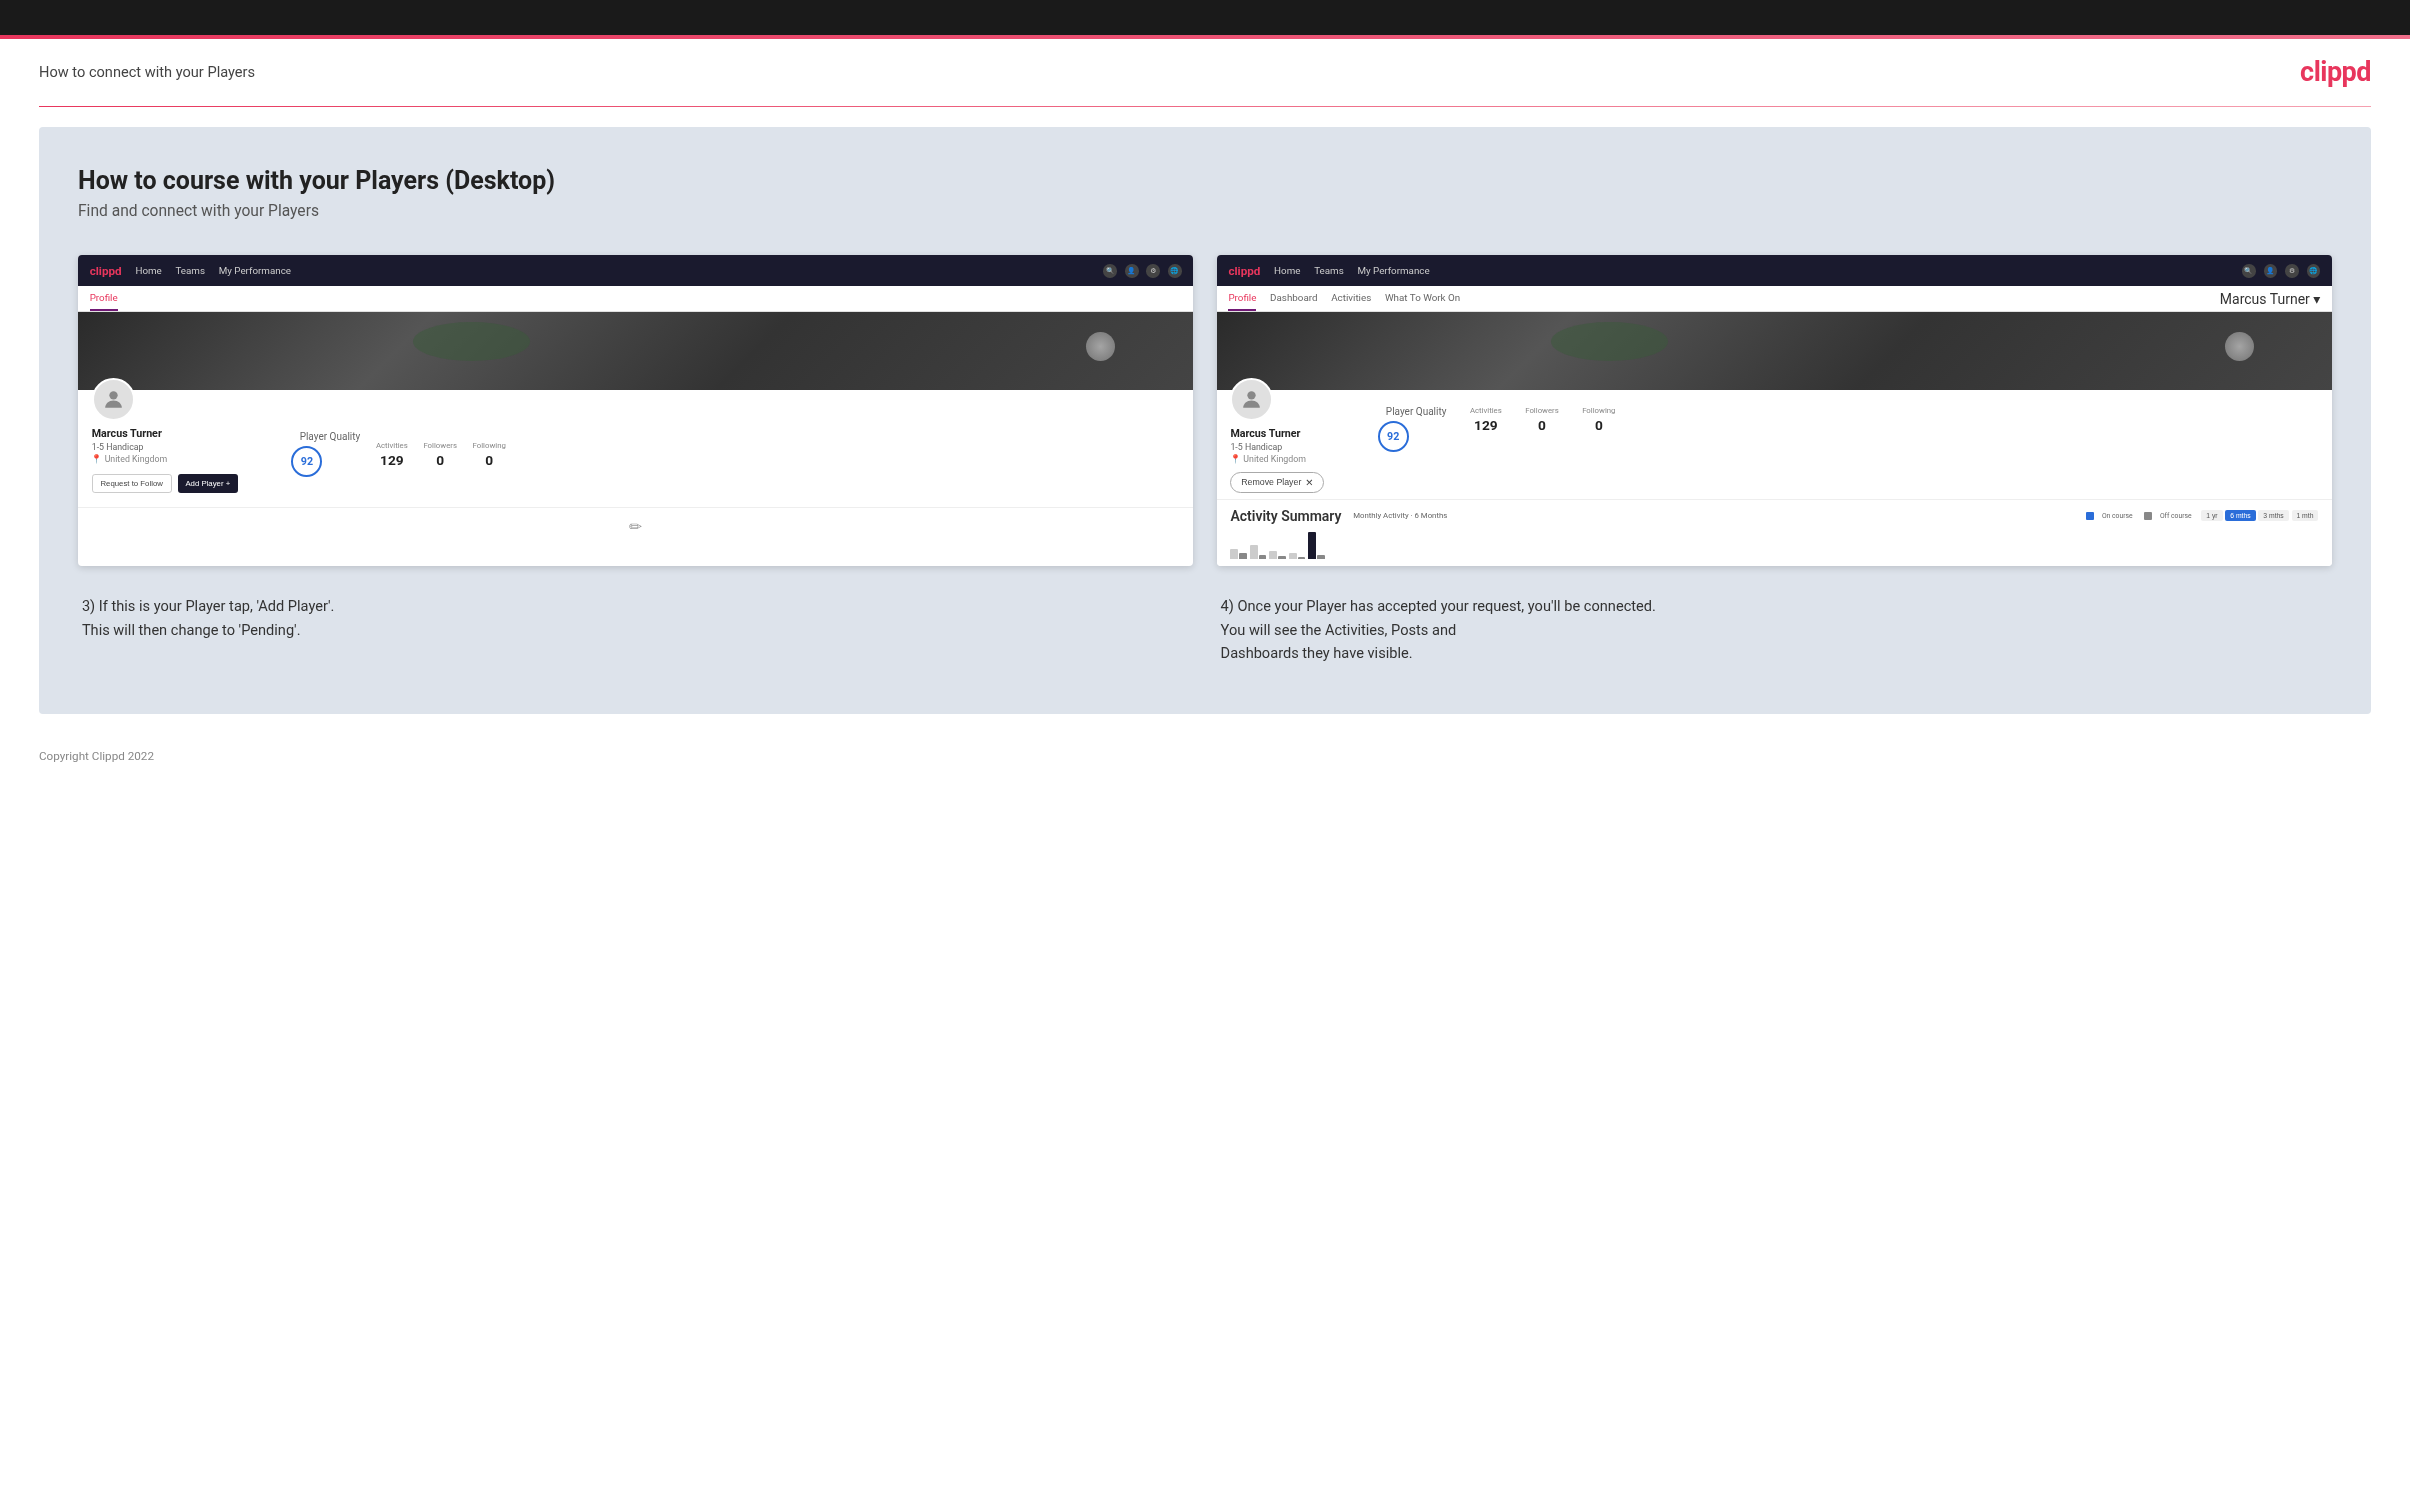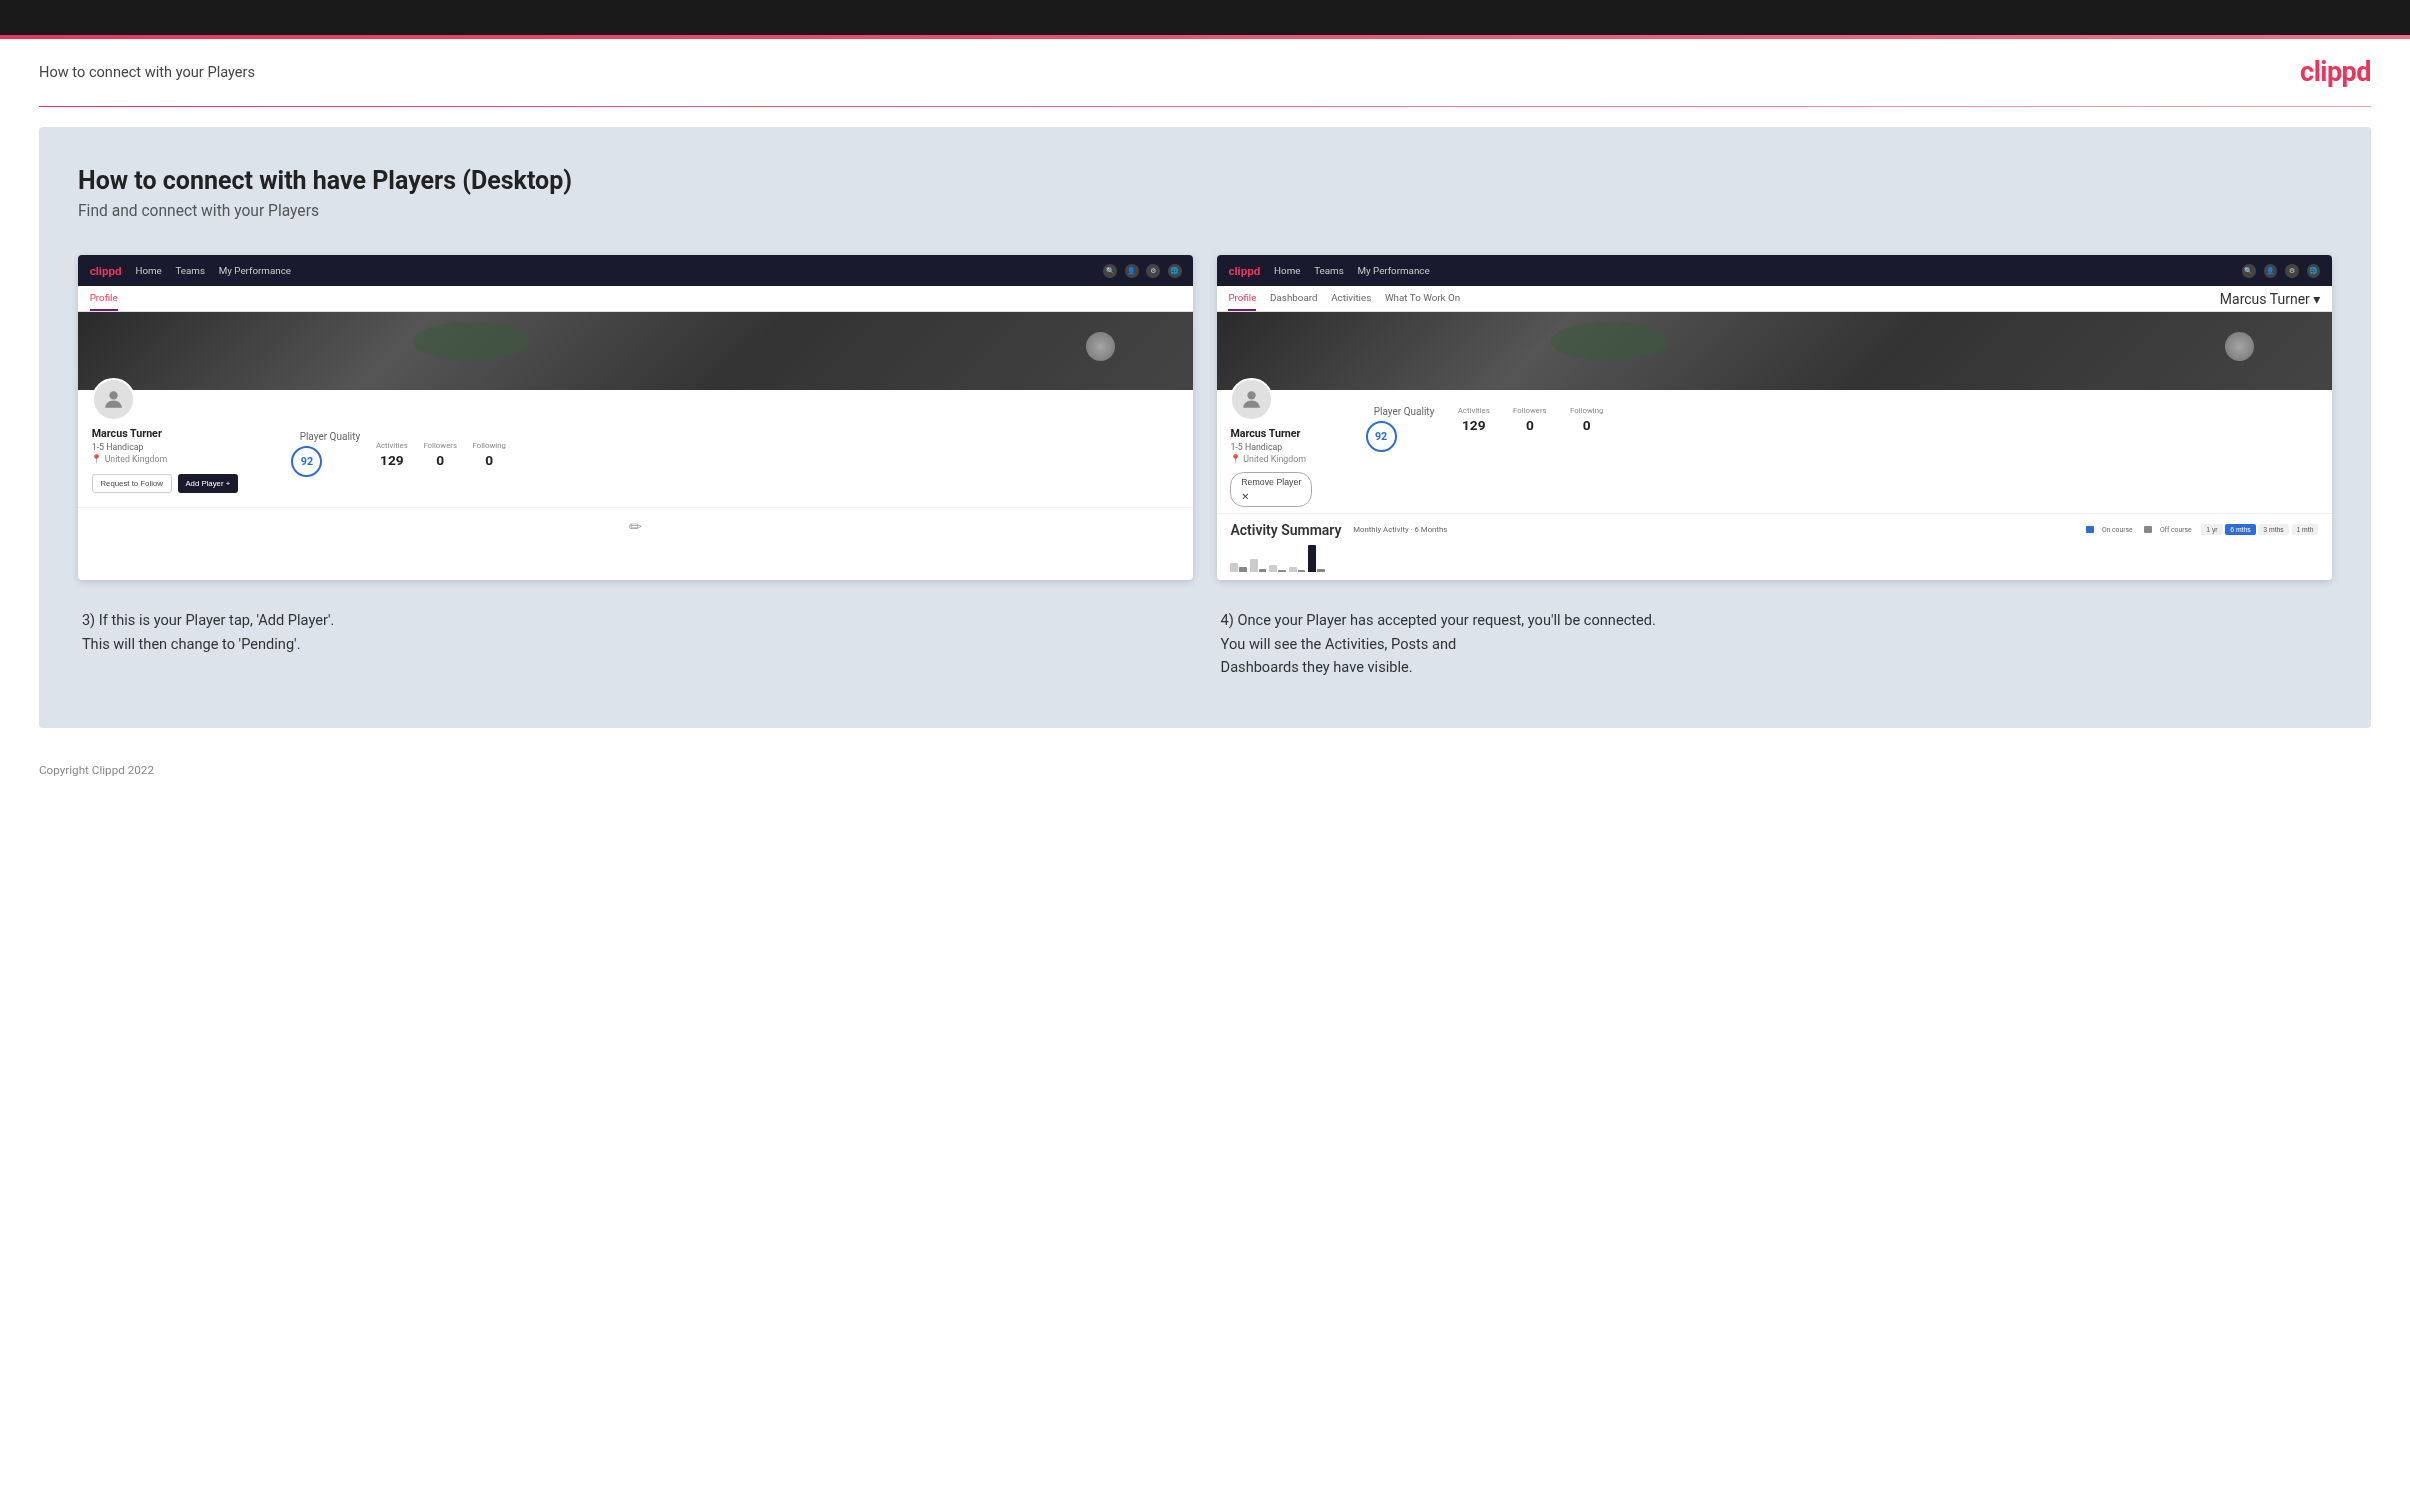--- a/index.html
+++ b/index.html
@@ -309,21 +309,20 @@
       font-size: 8.8px;
       padding: 3.9px 9.8px;
       background: #fff;
       border: 1px solid #aaa;
       border-radius: 13.7px;
       color: #444;
       cursor: pointer;
       display: flex;
       align-items: flex-start;
       gap: 3.9px;
-      flex-direction: column;
     }
 
     
     .screenshot-bottom {
       background: #fff;
       padding: 5.9px 13.7px;
       border-top: 1px solid #eee;
       display: flex;
       align-items: center;
       justify-content: center;
@@ -495,21 +494,21 @@
 
 <div class="header">
   <span class="header-title">How to connect with your Players</span>
   <span class="clippd-logo">clippd</span>
 </div>
 
 <div class="header-divider"></div>
 
 <div class="main-content">
 
-  <div class="page-heading">How to connect with have Players (Desktop)</div>
+  <div class="page-heading">How to course with your Players (Desktop)</div>
   <div class="page-subheading">Find and connect with your Players</div>
 
   <div class="screenshots-row">
 
     <div class="screenshot-wrapper">
 
       <div class="app-navbar">
         <span class="app-logo">clippd</span>
         <span class="nav-item">Home</span>
         <span class="nav-item">Teams</span>

